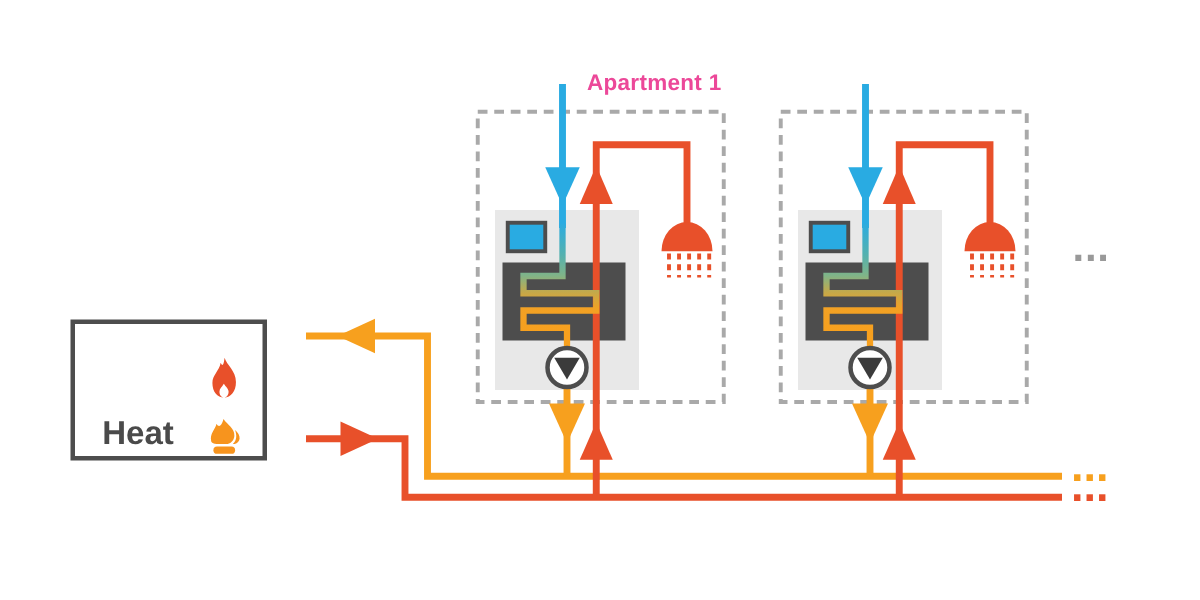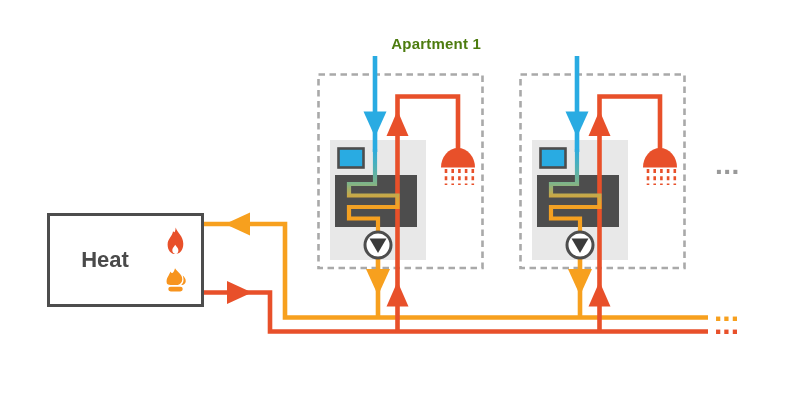--- a/index.html
+++ b/index.html
@@ -2,30 +2,30 @@
 <html><head>
 <meta charset="utf-8">
 <style>
   html,body{margin:0;padding:0;background:#fff;}
   .stage{
     position:relative;width:800px;height:400px;background:#ffffff;overflow:hidden;
     font-family:"Liberation Sans","DejaVu Sans",sans-serif;
   }
   .stage svg.layer{position:absolute;left:0;top:0;}
   .apt-label{
-    position:absolute;top:36px;width:163px;height:16px;
-    text-align:right;font-size:15px;font-weight:bold;color:#4d7c0f;
+    position:absolute;top:48px;width:163px;height:16px;
+    text-align:right;font-size:15px;font-weight:bold;color:#ec4899;
     letter-spacing:0.2px;line-height:15px;
   }
   .apt-label.one{left:318px;}
   .apt-label.two{left:520px;}
   .heat-box{
-    position:absolute;left:47px;top:213px;width:157px;height:94px;
+    position:absolute;left:47px;top:213px;width:131px;height:94px;
     box-sizing:border-box;border:3px solid #4D4D4D;background:#ffffff;
-    display:flex;align-items:center;
+    display:flex;align-items:flex-end;
   }
   .heat-box .txt{
     flex:1;text-align:center;font-size:22px;font-weight:bold;color:#4A4A4A;
     line-height:30px;
   }
   .heat-box .txt span{display:block;}
   .flames{
     display:flex;flex-direction:column;align-items:center;gap:8px;
     margin-right:11px;width:30px;
   }

